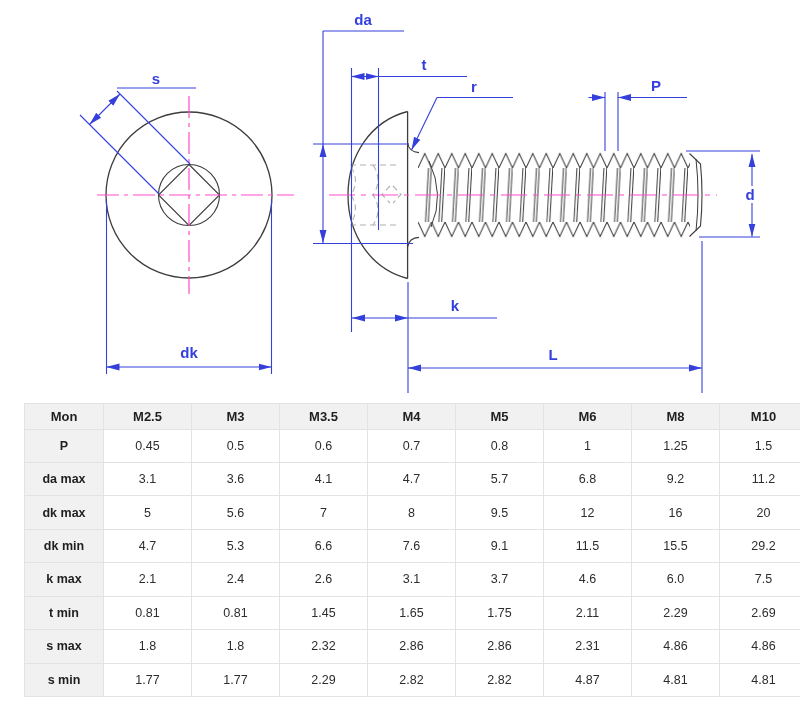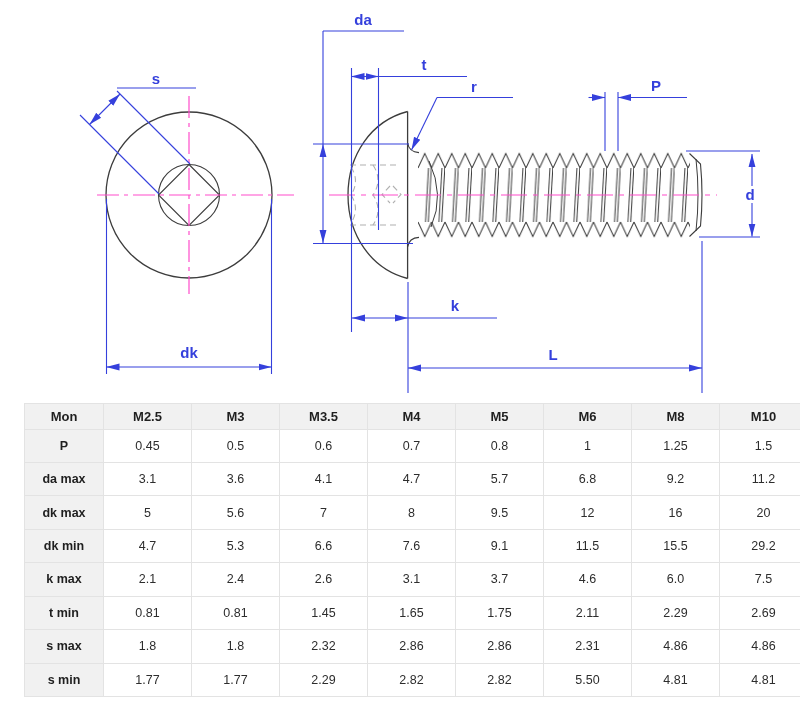--- a/index.html
+++ b/index.html
@@ -237,21 +237,21 @@
             <td>4.86</td>
             <td>4.86</td>
           </tr>
           <tr>
             <th>s min</th>
             <td>1.77</td>
             <td>1.77</td>
             <td>2.29</td>
             <td>2.82</td>
             <td>2.82</td>
-            <td>5.50</td>
+            <td>4.87</td>
             <td>4.81</td>
             <td>4.81</td>
           </tr>
         </tbody>
     </table>
   </div>
 
 </div>
 
 </body></html>

